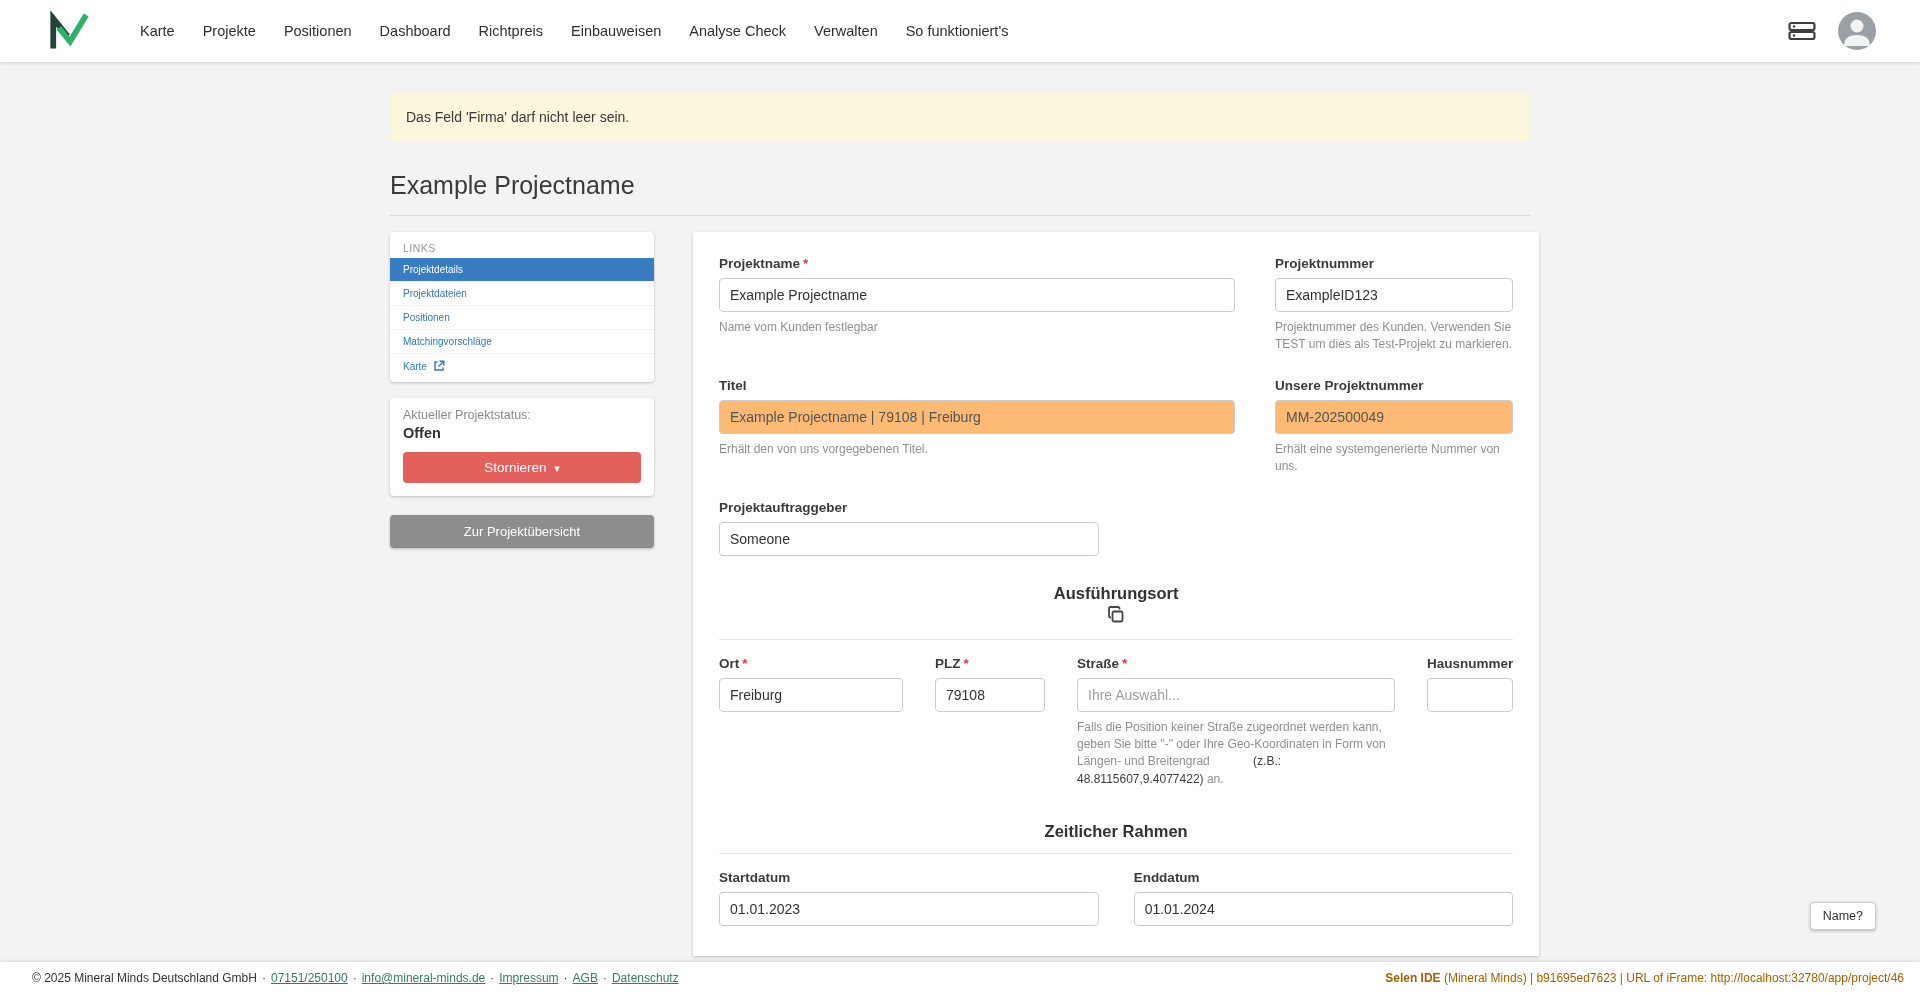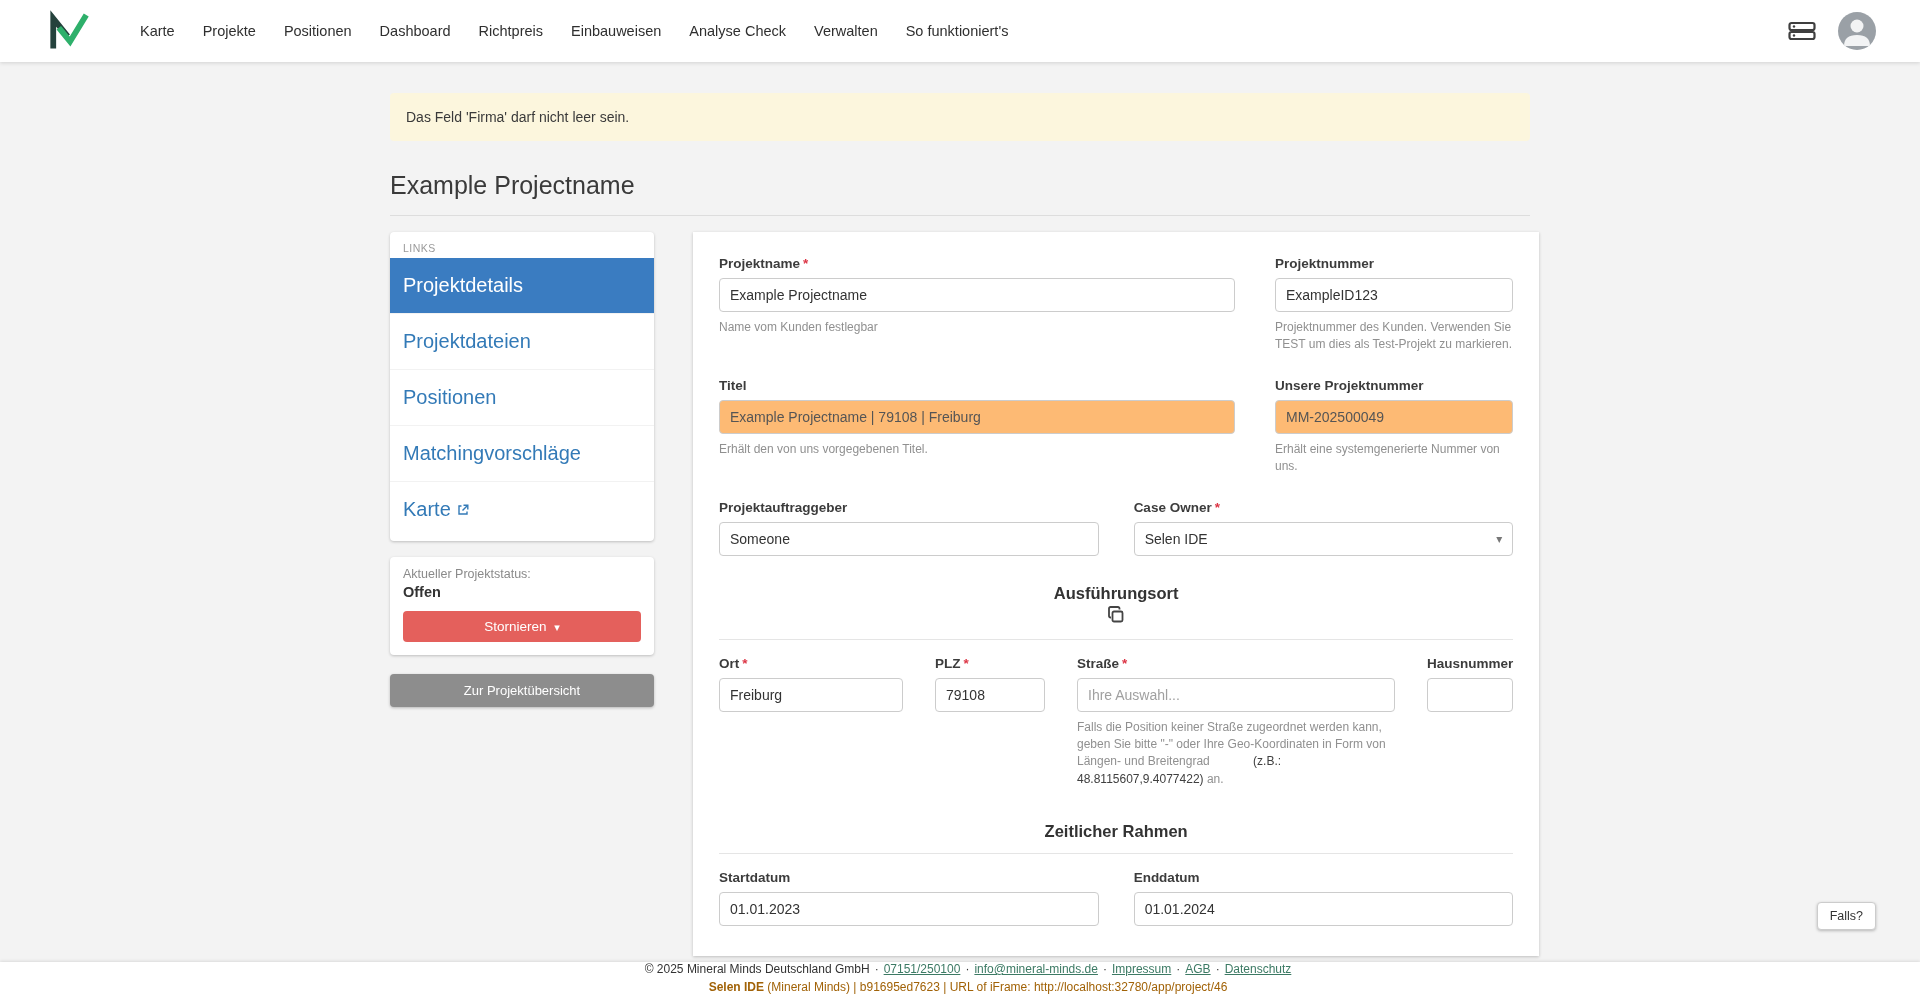--- a/index.html
+++ b/index.html
@@ -72,22 +72,22 @@
   
   .links-label {
     font-size: 10.5px;
     color: #9a9a9a;
     letter-spacing: .5px;
     padding: 10px 13px 4px;
   }
   .links-list { list-style: none; }
   .links-list li a {
     display: flex; align-items: center; gap: 6px;
-    padding: 16px 13px;
-    font-size: 20px;
+    padding: 6px 13px;
+    font-size: 10px;
     color: #337ab7;
     text-decoration: none;
     cursor: pointer;
     border-top: 1px solid #f2f2f2;
   }
   .links-list li:first-child a { border-top: none; }
   .links-list li a.active { background: #3a7cc1; color: #fff; }
   .links-list { padding-bottom: 4px; }
   .ext-icon { width: 12px; height: 12px; display: inline-block; }
 
@@ -197,21 +197,20 @@
     height: 32px;
     background: #fff;
     box-shadow: 0 -1px 3px rgba(0,0,0,.10);
     display: flex;
     align-items: center;
     justify-content: space-between;
     padding: 0 16px 0 32px;
     font-size: 12px;
     color: #333;
     z-index: 10;
-    flex-direction: column;
   }
   .footer-left { display: flex; align-items: center; gap: 5px; }
   .footer-left a { color: #3c7a64; text-decoration: underline; cursor: pointer; }
   .footer-sep { color: #333; }
   .footer-right { color: #a16207; }
   .footer-right b { font-weight: 700; }
 </style>
 </head>
 <body>
 
@@ -337,29 +336,20 @@
           <input type="text" class="disabled" readonly="" value="MM-202500049" style="">
           <div class="helper">Erhält eine systemgenerierte Nummer von uns.</div>
         </div>
       </div>
 
       <div class="form-row" style="margin-bottom:28px;">
         <div class="field col-half">
           <label>Projektauftraggeber</label>
           <input type="text" value="Someone" style="">
         </div>
-        <div class="field col-half">
-          <label>
-            <span>Case Owner</span><span class="req">*</span>
-          </label>
-          <div class="select-box">
-            <span>Selen IDE</span>
-            <span class="caret">▾</span>
-          </div>
-        </div>
       </div>
 
       <div class="section-head">
         <h2>Ausführungsort</h2>
         <button class="copy-btn">
           <svg width="20" height="20" viewBox="0 0 20 20" fill="none" stroke="#444" stroke-width="1.8">
             <rect x="6.5" y="6.5" width="10" height="10" rx="1.5"></rect>
             <path d="M13.5 4.5 V3.5 A1.5 1.5 0 0 0 12 2 H4.5 A1.5 1.5 0 0 0 3 3.5 V11 A1.5 1.5 0 0 0 4.5 12.5 H5"></path>
           </svg>
         </button>
@@ -405,21 +395,21 @@
         <div class="field col-half">
           <label>Enddatum</label>
           <input type="text" value="01.01.2024" style="">
         </div>
       </div>
 
     </main>
   </div>
 </div>
 
-<button class="help-btn">Falls?</button>
+<button class="help-btn">Name?</button>
 
 <footer>
   <div class="footer-left">
     <span>© 2025 Mineral Minds Deutschland GmbH</span>
     <span class="footer-sep">·</span>
     <a>07151/250100</a>
     <span class="footer-sep">·</span>
     <a>info@mineral-minds.de</a>
     <span class="footer-sep">·</span>
     <a>Impressum</a>

